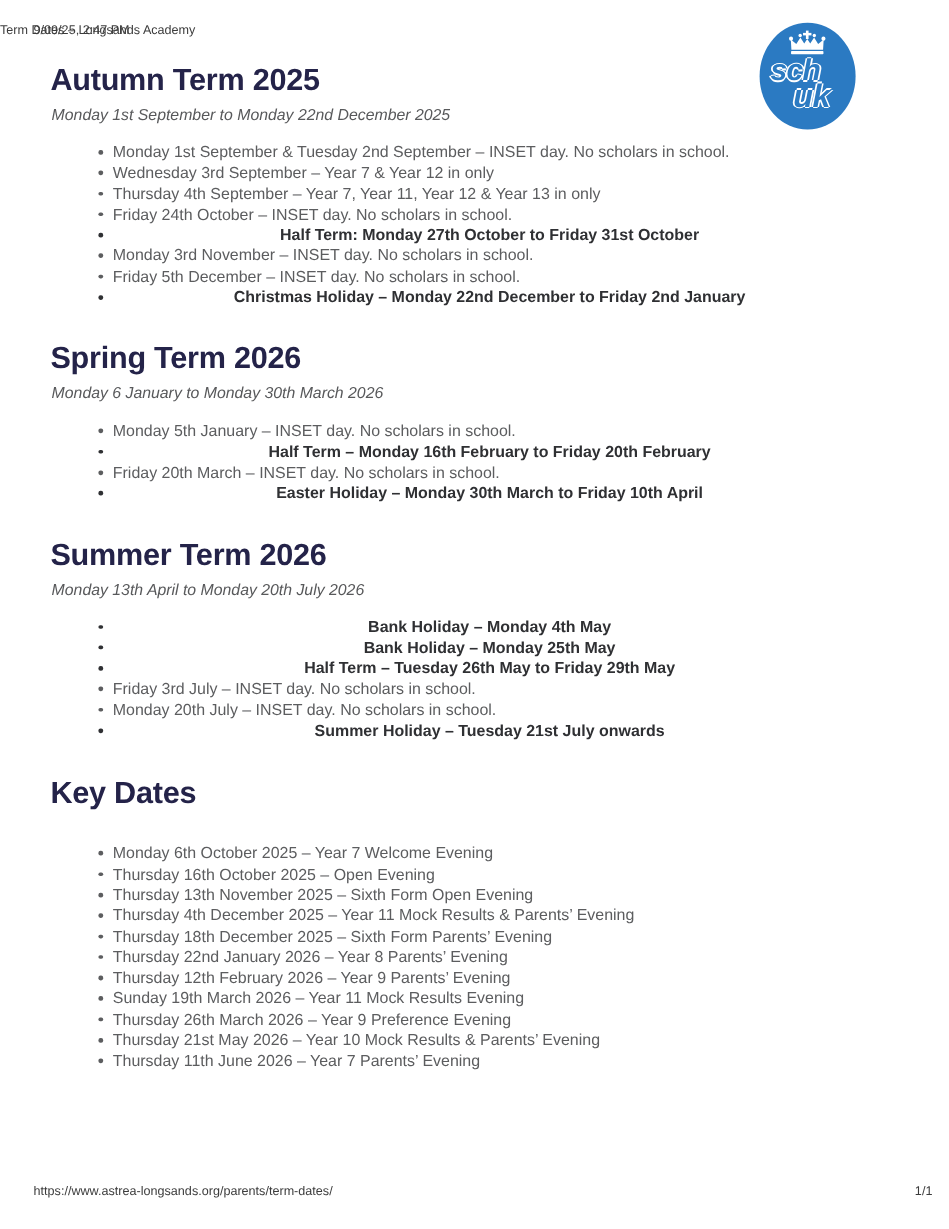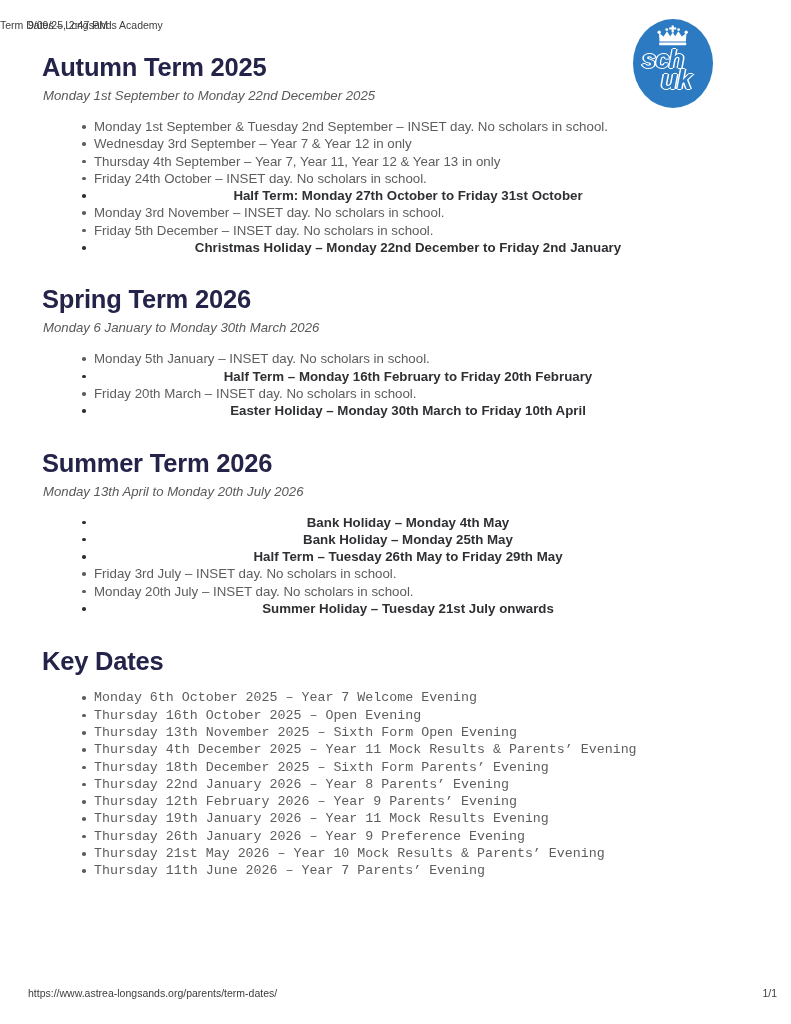--- a/index.html
+++ b/index.html
@@ -149,21 +149,21 @@
     text-align: center;
   }
   ul.date-list li.bold::before {
     background: #2f3033;
   }
 
   .block-spring  { margin-top: 28px; }
   .block-summer  { margin-top: 28px; }
   .block-keydates { margin-top: 29px; }
 
-  .block-keydates ul.date-list { margin-top: 13px; font-family: Liberation Mono, monospace; }
+  .block-keydates ul.date-list { margin-top: 26px; }
 
   
   .print-footer {
     position: absolute;
     bottom: 24px;
     left: 0;
     width: 791px;
     height: 14px;
     font-size: 10.5px;
     color: #3c3c3c;
@@ -251,22 +251,22 @@
     <div class="block block-keydates">
       <h1 class="term-heading">Key Dates</h1>
       <ul class="date-list">
         <li class="">Monday 6th October 2025 – Year 7 Welcome Evening</li>
         <li class="">Thursday 16th October 2025 – Open Evening</li>
         <li class="">Thursday 13th November 2025 – Sixth Form Open Evening</li>
         <li class="">Thursday 4th December 2025 – Year 11 Mock Results &amp; Parents’ Evening</li>
         <li class="">Thursday 18th December 2025 – Sixth Form Parents’ Evening</li>
         <li class="">Thursday 22nd January 2026 – Year 8 Parents’ Evening</li>
         <li class="">Thursday 12th February 2026 – Year 9 Parents’ Evening</li>
-        <li class="">Thursday 19th January 2026 – Year 11 Mock Results Evening</li>
-        <li class="">Thursday 26th January 2026 – Year 9 Preference Evening</li>
+        <li class="">Sunday 19th March 2026 – Year 11 Mock Results Evening</li>
+        <li class="">Thursday 26th March 2026 – Year 9 Preference Evening</li>
         <li class="">Thursday 21st May 2026 – Year 10 Mock Results &amp; Parents’ Evening</li>
         <li class="">Thursday 11th June 2026 – Year 7 Parents’ Evening</li>
       </ul>
     </div>
   </div>
 
 <div class="print-footer">
   <a class="pf-left" href="#" style="color:#3c3c3c;text-decoration:none;">https://www.astrea-longsands.org/parents/term-dates/</a>
   <span class="pf-right">1/1</span>
 </div>

